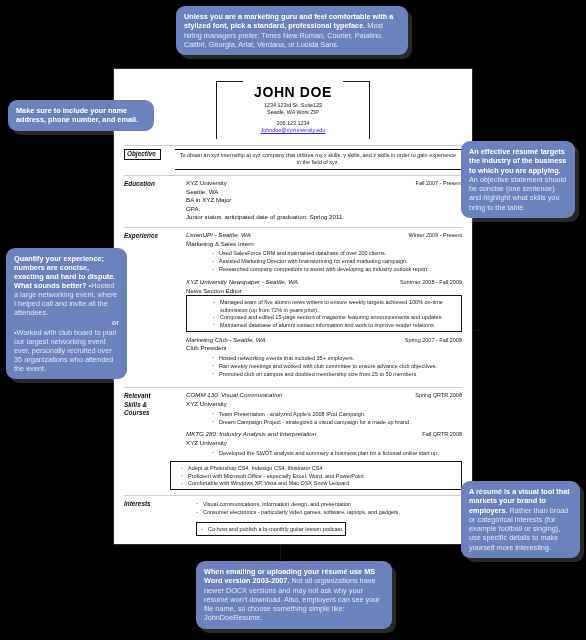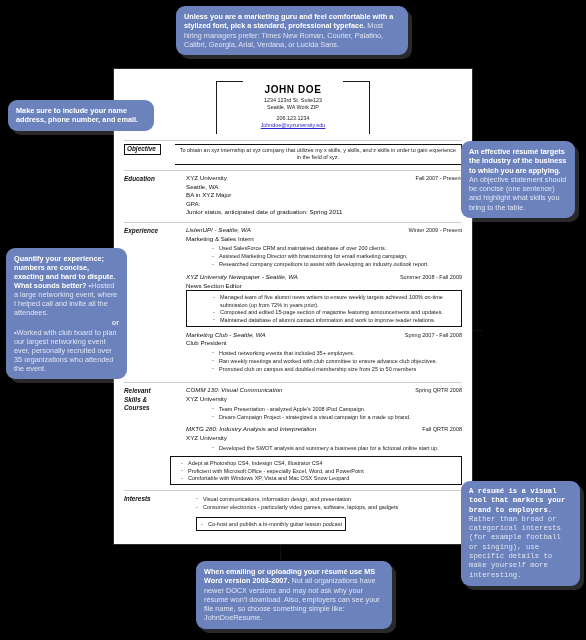--- a/index.html
+++ b/index.html
@@ -20,21 +20,21 @@
   
   .hdr{
     width:148px;margin:4px auto 6px auto;text-align:center;
     border-left:1px solid #1a1a1a;border-right:1px solid #1a1a1a;
     padding:3px 2px 4px 2px;position:relative;
   }
   .hdr:before,.hdr:after{
     content:"";position:absolute;height:1px;background:#1a1a1a;width:26px;top:0;
   }
   .hdr:before{left:0;} .hdr:after{right:0;}
-  .hdr-name{font-size:10px;font-weight:bold;letter-spacing:.6px;color:#000;margin-bottom:2px;}
+  .hdr-name{font-size:14px;font-weight:bold;letter-spacing:.6px;color:#000;margin-bottom:2px;}
   .hdr-line{font-size:5.4px;line-height:7.4px;color:#222;}
   .hdr-sp{height:3px;}
   .hdr-mail{font-size:5.4px;color:#2a2ad0;text-decoration:underline;line-height:7.6px;}
 
   .rule{height:1px;background:#cfcfcf;margin:3px 0 2px 0;}
 
   
   .sec{display:flex;align-items:flex-start;padding:1px 0 2px 0;}
   .sec-label{
     width:62px;flex:0 0 62px;font-size:6.4px;font-weight:bold;font-style:italic;
@@ -270,21 +270,21 @@
 
   <div class="bub" style="left:6px;top:248px;width:121px;line-height:9px;">
     <b>Quantify your experience; numbers are concise, exacting and hard to dispute. What sounds better?</b>
     <span class="dim">•Hosted a large networking event, where I helped call and invite all the attendees.</span>
     <span class="ctr dim">or</span>
     <span class="dim">•Worked with club board to plan our largest networking event ever, personally recruited over 35 organizations who attended the event.</span>
   </div>
 
 
 
-  <div class="bub" style="left:461px;top:481px;width:119px;font-family:Liberation Mono, monospace;">
+  <div class="bub" style="left:461px;top:481px;width:119px;">
     <b>A résumé is a visual tool that markets your brand to employers.</b><span class="dim"> Rather than broad or categorical interests (for example football or singing), use specific details to make yourself more interesting.</span>
   </div>
 
   <div class="bub" style="left:196px;top:561px;width:196px;">
     <b>When emailing or uploading your résumé use MS Word version 2003-2007.</b><span class="dim"> Not all organizations have newer DOCX versions and may not ask why your résumé won't download. Also, employers can see your file name, so choose something simple like: JohnDoeResume.</span>
   </div>
 
 </div>
 
 </body></html>

